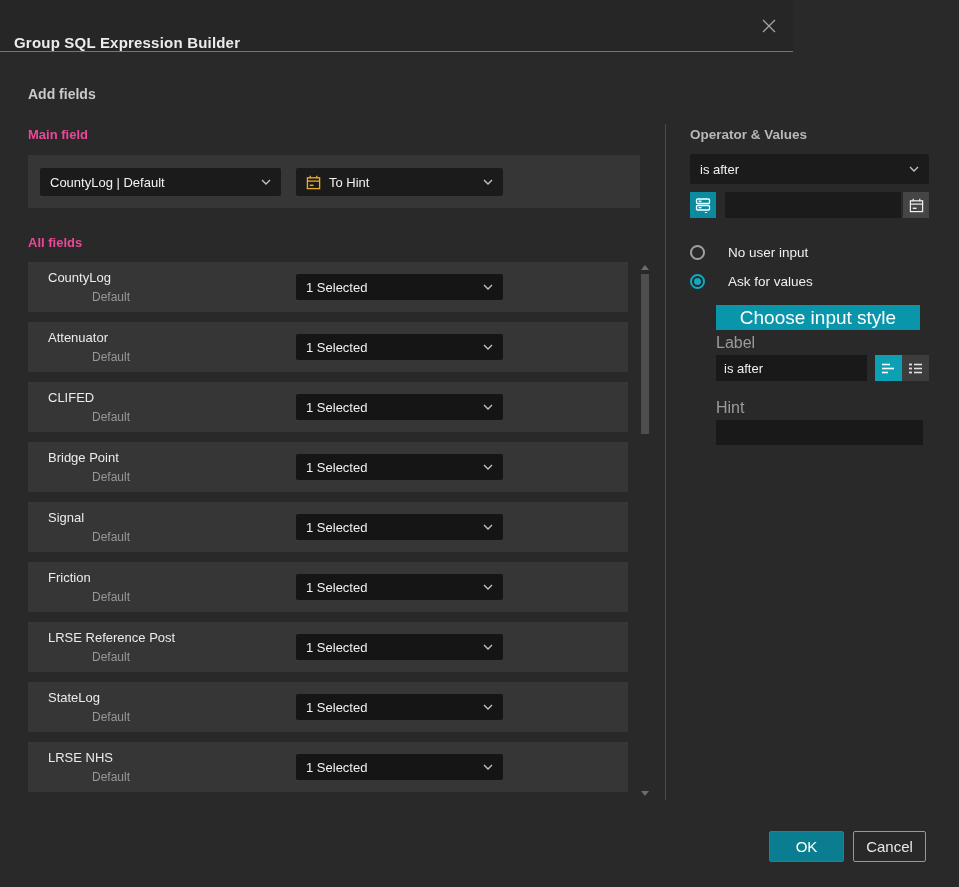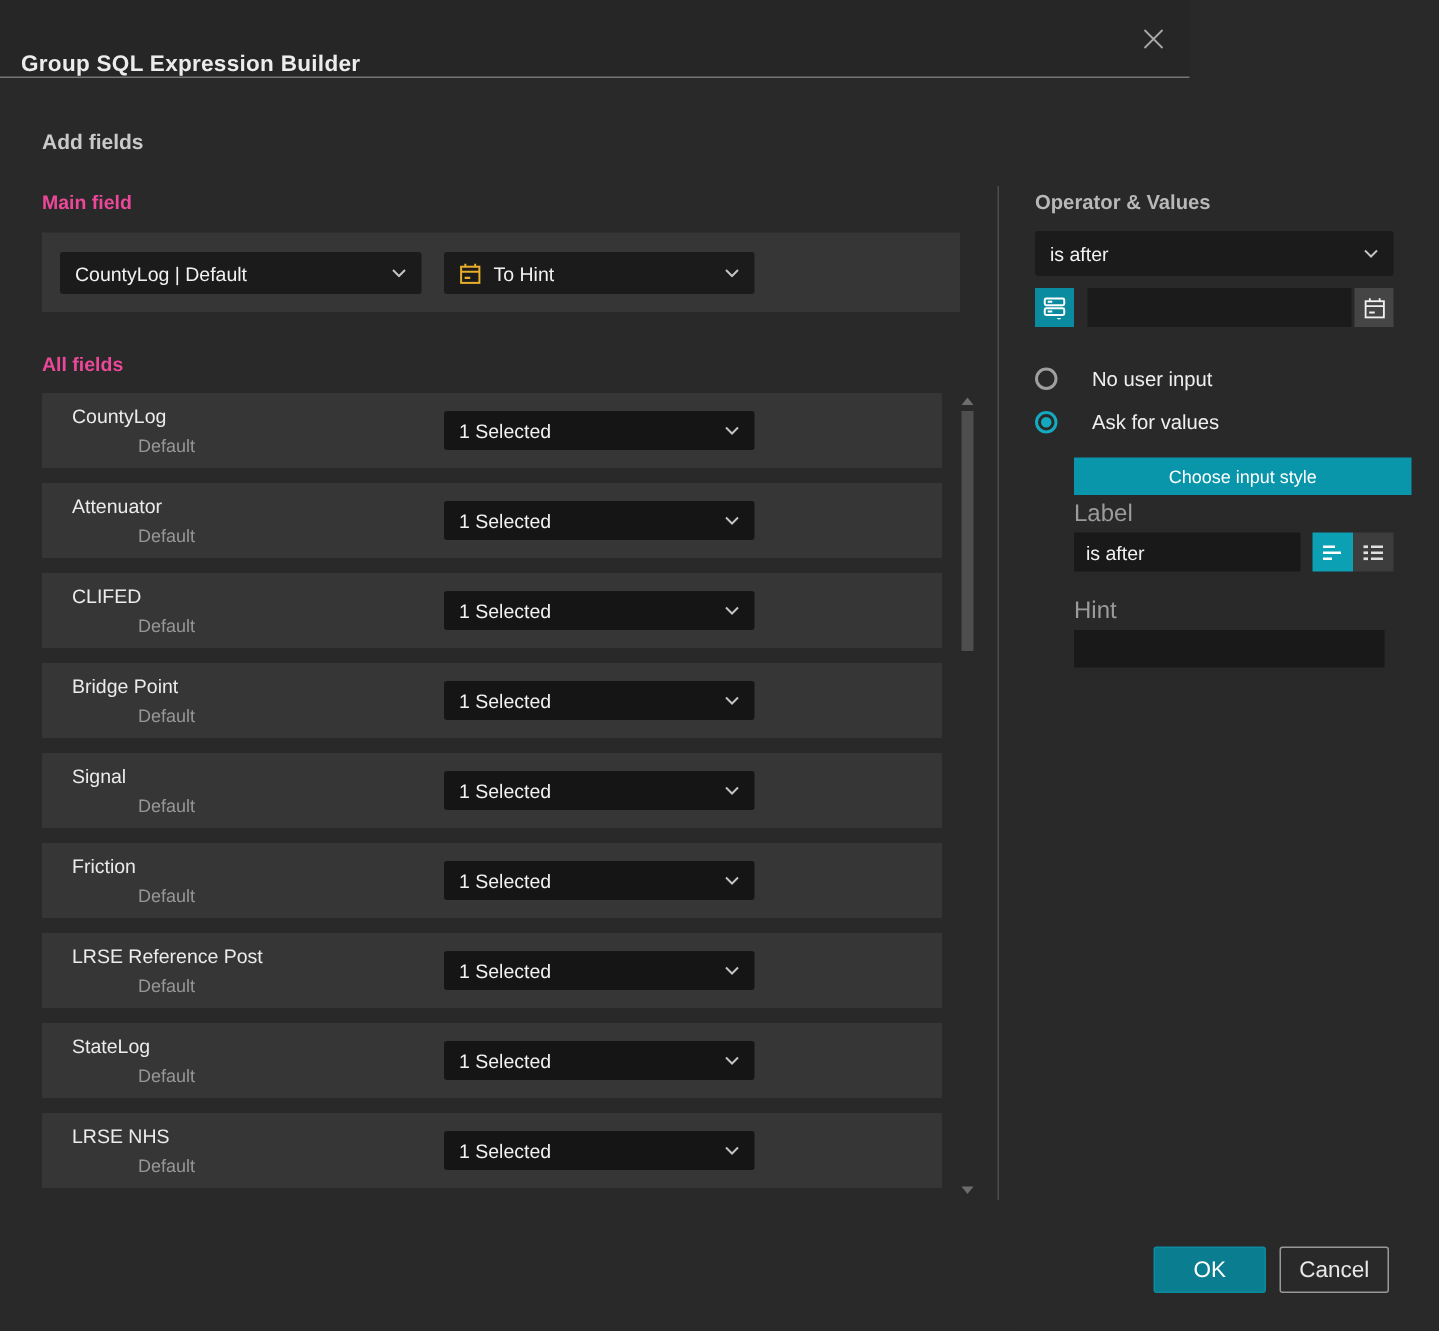--- a/index.html
+++ b/index.html
@@ -47,22 +47,22 @@
   .val-input { width:176px; height:26px; margin-left:9px; margin-right:2px; background:#1b1b1b;
                border:none; color:#f0f0f0; font-size:13px; padding:0 8px; outline:none; }
   .cal-btn { background:#454545; }
 
   .radio-row { position:absolute; left:690px; display:flex; align-items:center; cursor:pointer; }
   .radio { width:15px; height:15px; border-radius:50%; border:2px solid #9f9f9f; background:transparent; }
   .radio.sel { border-color:#14a9bf; display:flex; align-items:center; justify-content:center; }
   .radio.sel::after { content:""; width:7px; height:7px; border-radius:50%; background:#14a9bf; }
   .radio-label { margin-left:23px; font-size:13.5px; color:#efefef; }
 
-  .choose-btn { position:absolute; left:716px; top:305px; width:225px; height:25px; background:#0a96aa;
-                border:none; color:#fff; font-size:12px; font-family:inherit; cursor:pointer;
+  .choose-btn { position:absolute; left:716px; top:305px; width:204px; height:25px; background:#0a96aa;
+                border:none; color:#fff; font-size:19px; font-family:inherit; cursor:pointer;
                 display:flex; align-items:center; justify-content:center; }
   .mini-label { position:absolute; font-size:16px; color:#9b9b9b; }
   .label-row { position:absolute; left:716px; top:355px; width:213px; height:26px; display:flex; }
   .label-input { width:151px; height:26px; background:#191919; border:none; color:#f0f0f0;
                  font-size:13px; padding:0 8px; outline:none; }
   .tgl { width:27px; height:26px; display:flex; align-items:center; justify-content:center; cursor:pointer; }
   .tgl.active { background:#0ca0b4; }
   .tgl.idle { background:#3d3d3d; }
   .label-row .tgl:first-of-type { margin-left:8px; }
   .hint-input { position:absolute; left:716px; top:420px; width:207px; height:25px; background:#191919;

